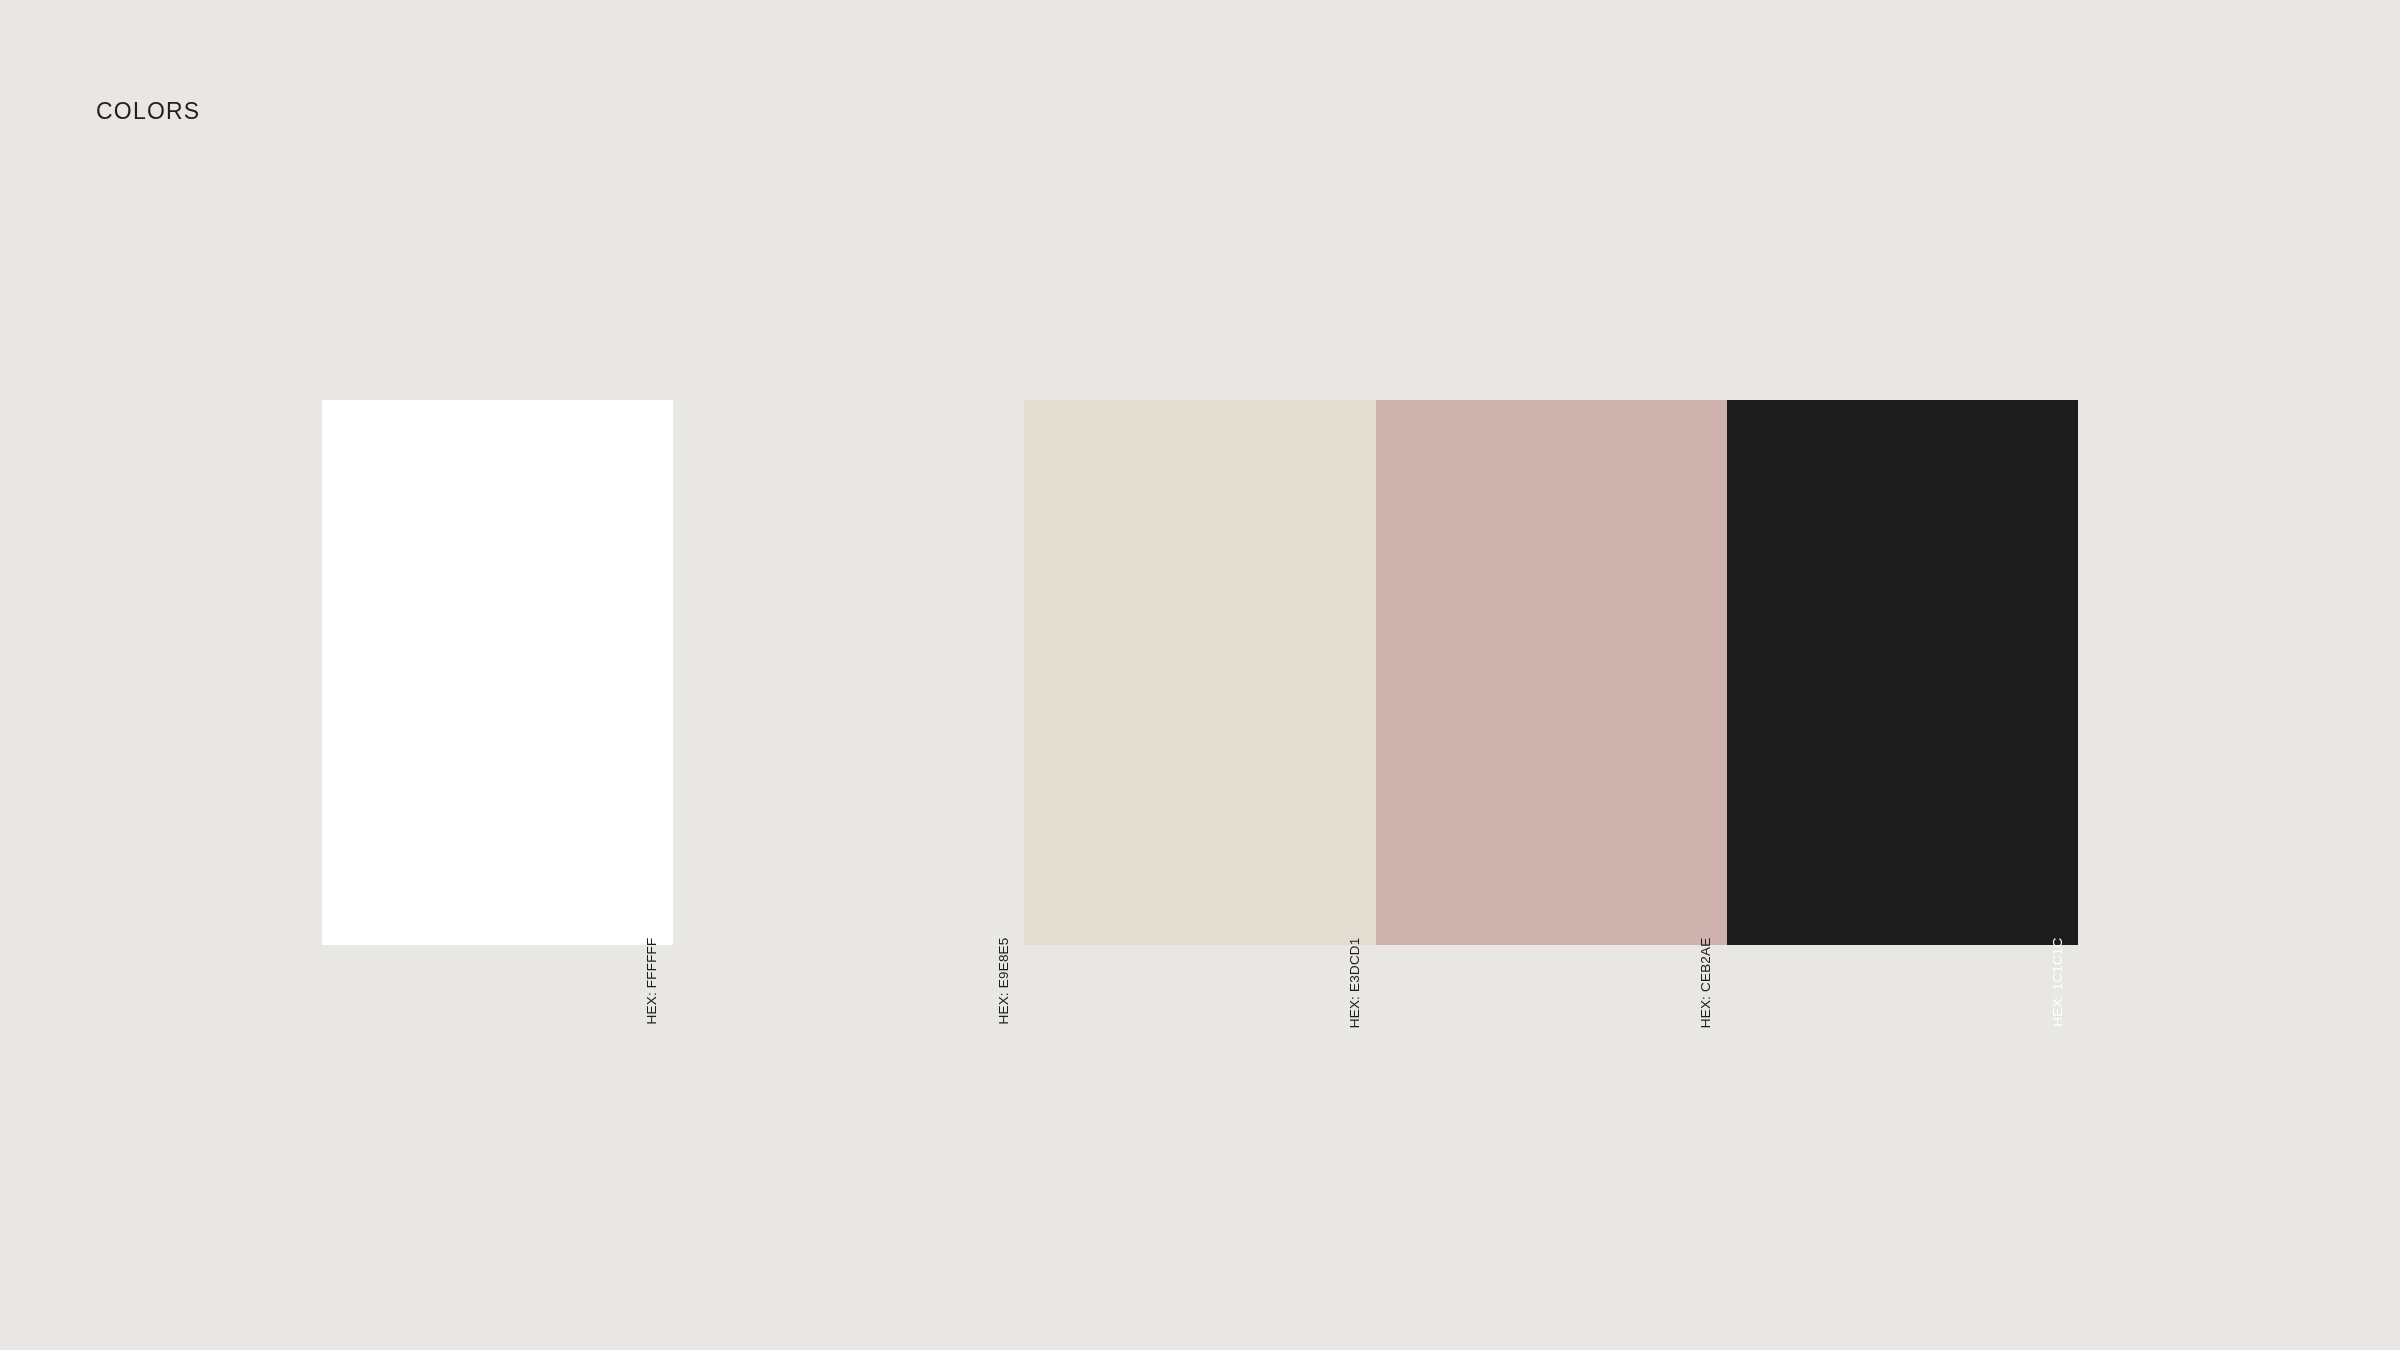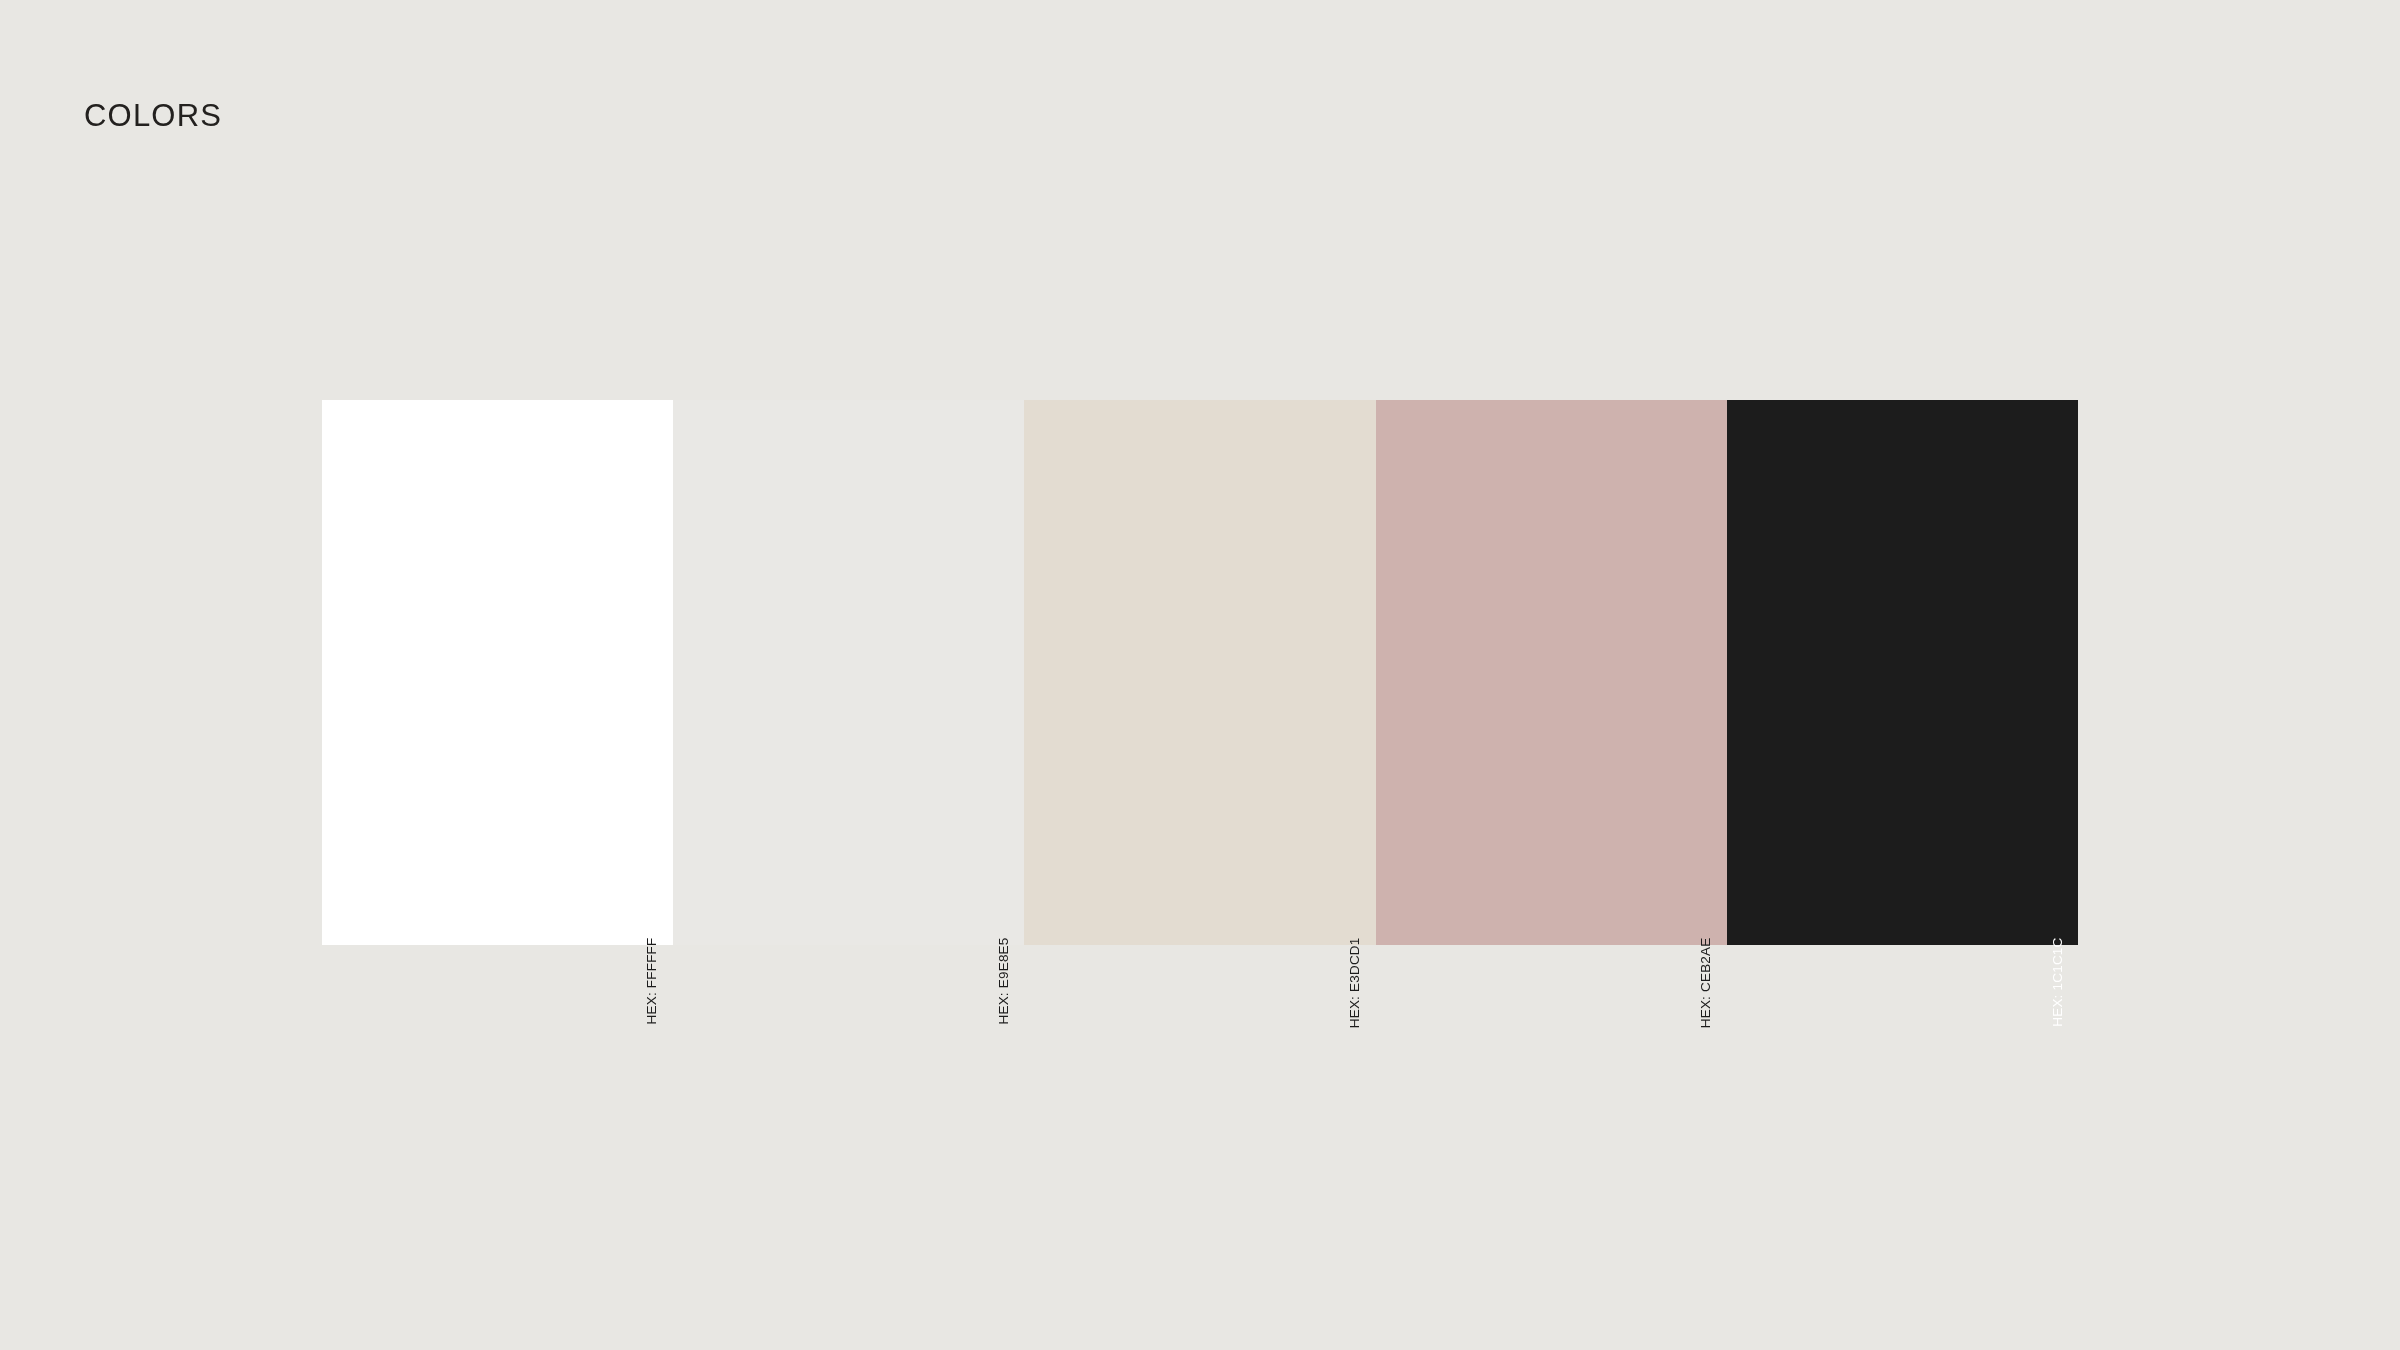--- a/index.html
+++ b/index.html
@@ -10,23 +10,23 @@
     width: 2400px;
     height: 1350px;
     background: #E8E7E3;
     font-family: "Liberation Sans", sans-serif;
     overflow: hidden;
     position: relative;
   }
 
   #page-title {
     position: absolute;
-    left: 84px;
+    left: 96px;
     top: 98px;
-    font-size: 31px;
+    font-size: 23px;
     letter-spacing: 1.2px;
     color: #23211F;
     font-weight: 400;
     white-space: nowrap;
   }
 
   #palette {
     position: absolute;
     left: 322px;
     top: 400px;

